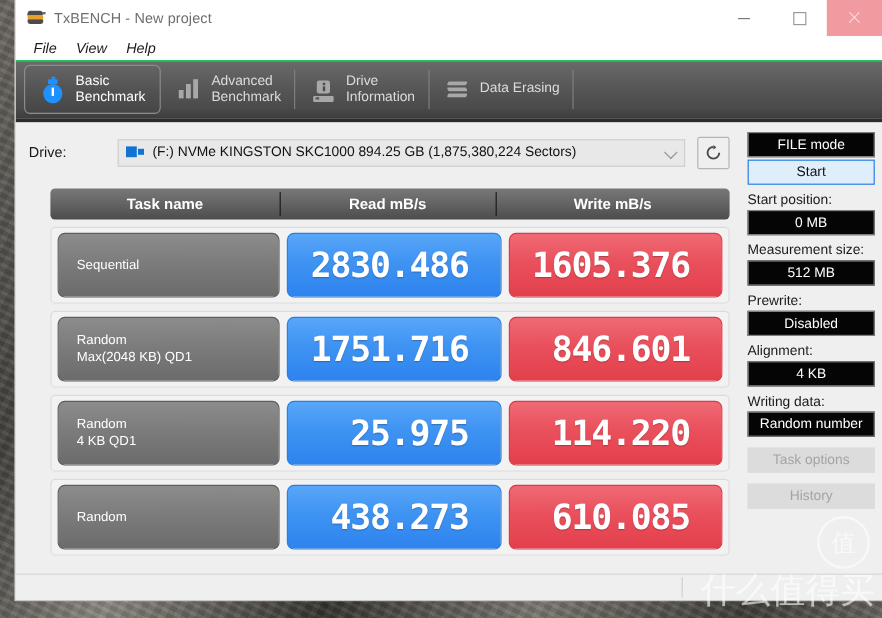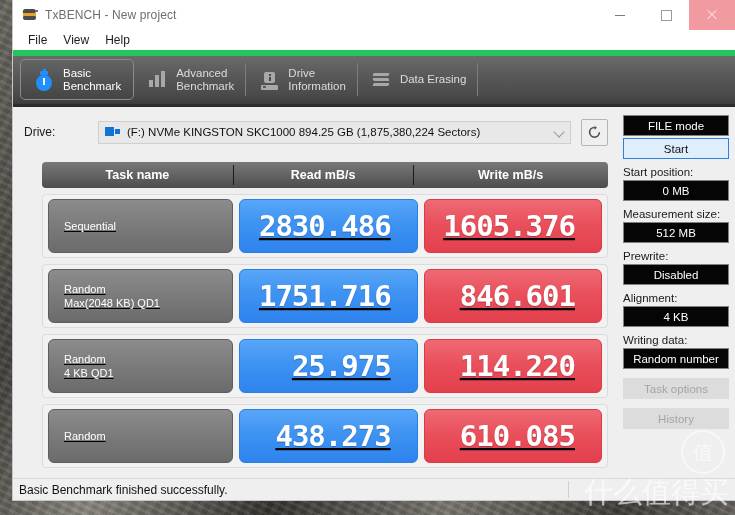--- a/index.html
+++ b/index.html
@@ -101,21 +101,22 @@
   }
   .wb-close::before { transform: rotate(45deg); }
   .wb-close::after  { transform: rotate(-45deg); }
   
   .menubar {
     height: 20px;
     background: #ffffff;
     display: flex;
     align-items: center;
     padding-left: 7px;
-    border-bottom: 6px solid #22c55e;
+    border-bottom: 1px solid #22c55e;
+    font-style: italic;
   }
   .menu-item {
     font-size: 12px;
     color: #1c1c1c;
     padding: 1px 8px;
     cursor: default;
   }
   
   .tabstrip {
     height: 48px;
@@ -271,21 +272,20 @@
   .row {
     margin-top: 6px;
     height: 64px;
     background: #f2f2f2;
     border: 1px solid #dcdcdc;
     border-radius: 4px;
     display: flex;
     align-items: center;
     padding: 0 5px;
     box-sizing: border-box;
-    text-decoration: underline;
   }
   .cell-task {
     width: 186px; height: 54px;
     margin-right: 6px;
     background: linear-gradient(180deg, #8c8c8c 0%, #7c7c7c 45%, #6b6b6b 100%);
     border: 1px solid #5e5e5e;
     border-radius: 6px;
     box-sizing: border-box;
     display: flex; flex-direction: column; justify-content: center;
     padding-left: 15px;
@@ -555,21 +555,20 @@
         <div class="sp-label">Writing data:</div>
         <div class="sp-button sp-dark">Random number</div>
 
         <div class="sp-button sp-disabled">Task options</div>
         <div class="sp-button sp-disabled">History</div>
       </div>
 
     </div>
 
     <div class="statusbar">
-      <span>Basic Benchmark finished successfully.</span>
       <span class="divider"></span>
     </div>
   </div>
 
   <div class="watermark">
     <span class="wm-circle">值</span>
     <span class="wm-text">什么值得买</span>
   </div>
 </div>
 

